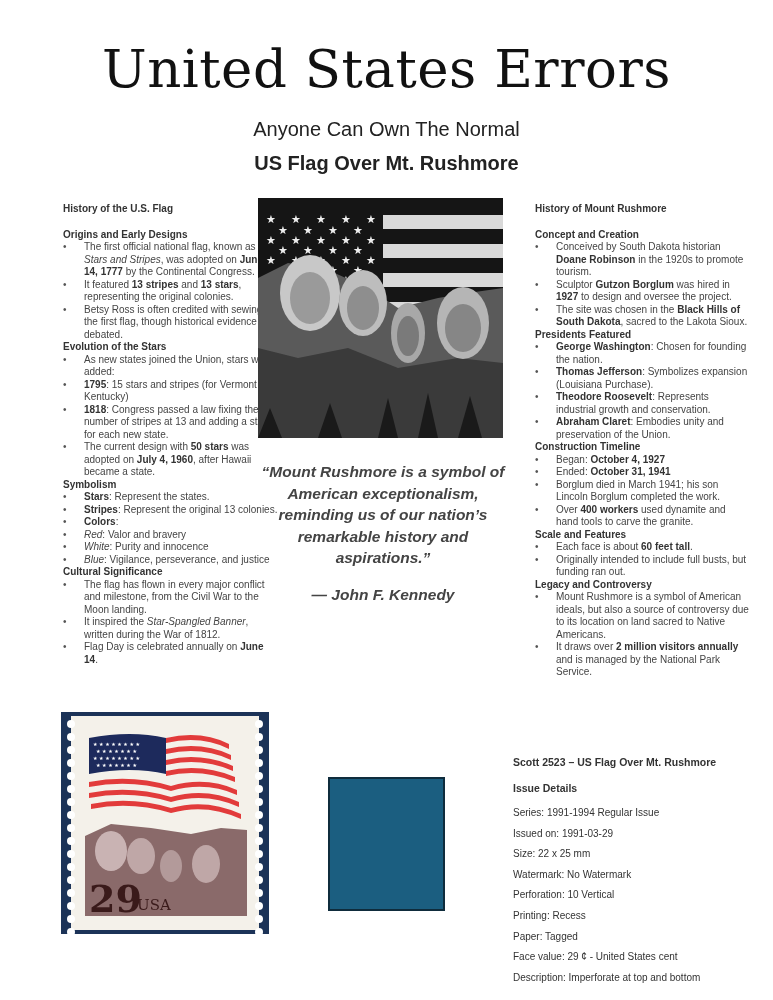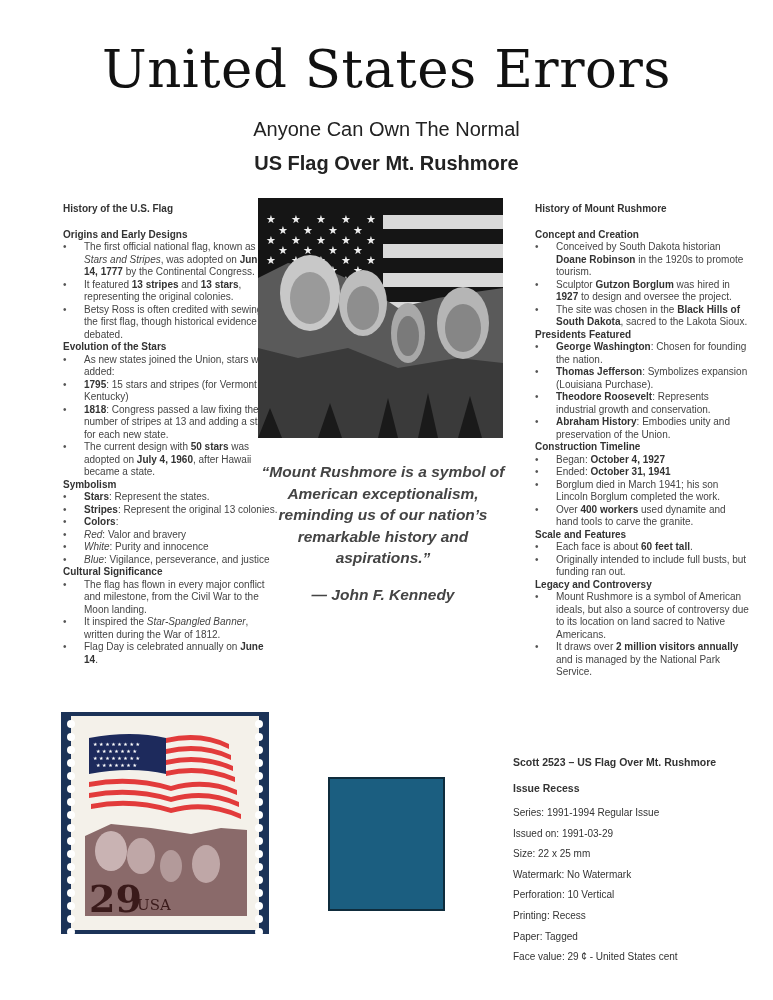--- a/index.html
+++ b/index.html
@@ -162,21 +162,21 @@
     <li>Conceived by South Dakota historian <b>Doane Robinson</b> in the 1920s to promote tourism.</li>
     <li>Sculptor <b>Gutzon Borglum</b> was hired in <b>1927</b> to design and oversee the project.</li>
     <li>The site was chosen in the <b>Black Hills of South Dakota</b>, sacred to the Lakota Sioux.</li>
   </ul>
 
   <h3>Presidents Featured</h3>
   <ul>
     <li><b>George Washington</b>: Chosen for founding the nation.</li>
     <li><b>Thomas Jefferson</b>: Symbolizes expansion (Louisiana Purchase).</li>
     <li><b>Theodore Roosevelt</b>: Represents industrial growth and conservation.</li>
-    <li><b>Abraham History</b>: Embodies unity and preservation of the Union.</li>
+    <li><b>Abraham Claret</b>: Embodies unity and preservation of the Union.</li>
   </ul>
 
   <h3>Construction Timeline</h3>
   <ul>
     <li>Began: <b>October 4, 1927</b></li>
     <li>Ended: <b>October 31, 1941</b></li>
     <li>Borglum died in March 1941; his son Lincoln Borglum completed the work.</li>
     <li>Over <b>400 workers</b> used dynamite and hand tools to carve the granite.</li>
   </ul>
 
@@ -258,22 +258,23 @@
     <div class="perf" style="top: 203px; left: 6px;"></div>
     <div class="perf" style="top: 203px; right: 6px;"></div>
     <div class="perf" style="top: 216px; left: 6px;"></div>
     <div class="perf" style="top: 216px; right: 6px;"></div>
   </div>
 
 <div class="swatch"></div>
 
 <div class="details">
   <div class="d-title">Scott 2523 – US Flag Over Mt. Rushmore</div>
-  <div class="d-sub">Issue Recess</div>
+  <div class="d-sub">Issue Details</div>
   <div class="d-row">Series: 1991-1994 Regular Issue</div>
   <div class="d-row">Issued on:  1991-03-29</div>
   <div class="d-row">Size:  22 x 25 mm</div>
   <div class="d-row">Watermark:  No Watermark</div>
   <div class="d-row">Perforation: 10 Vertical</div>
   <div class="d-row">Printing: Recess</div>
   <div class="d-row">Paper:  Tagged</div>
   <div class="d-row">Face value: 29 ¢ - United States cent</div>
+  <div class="d-row">Description: Imperforate at top and bottom</div>
 </div>
 
 </body></html>

